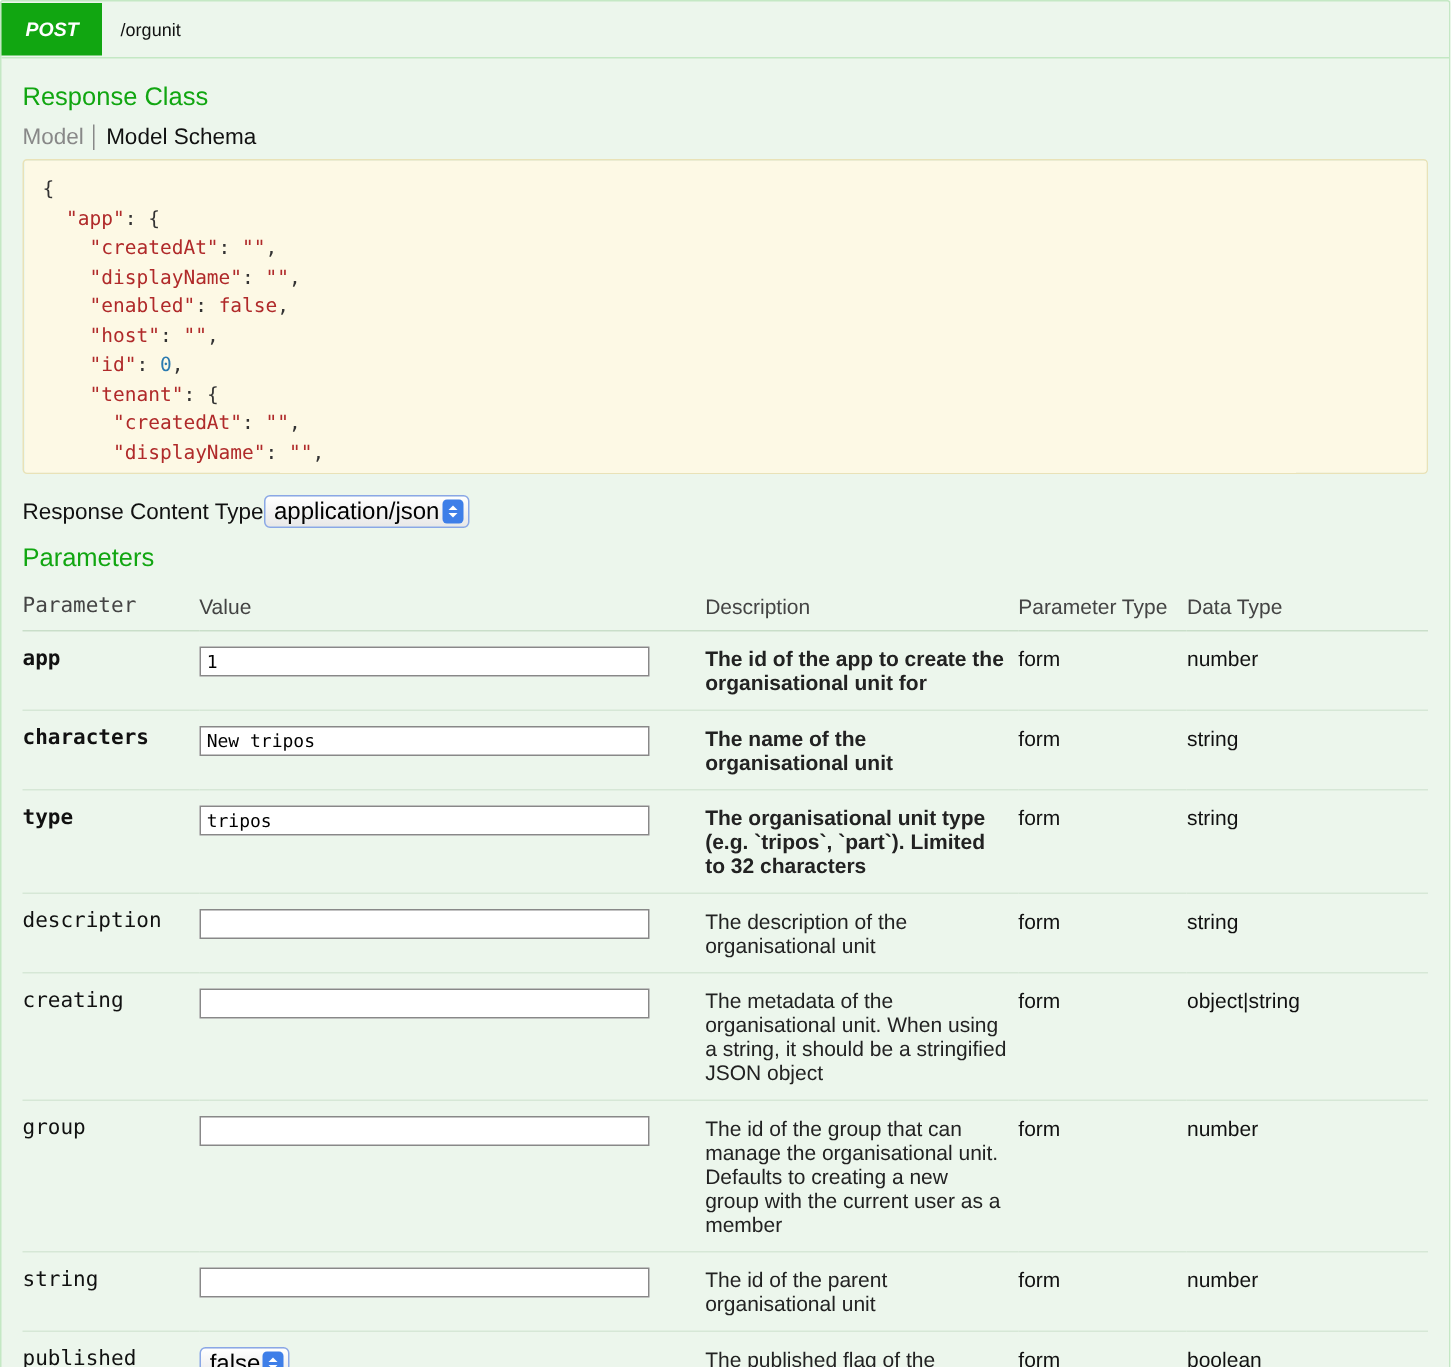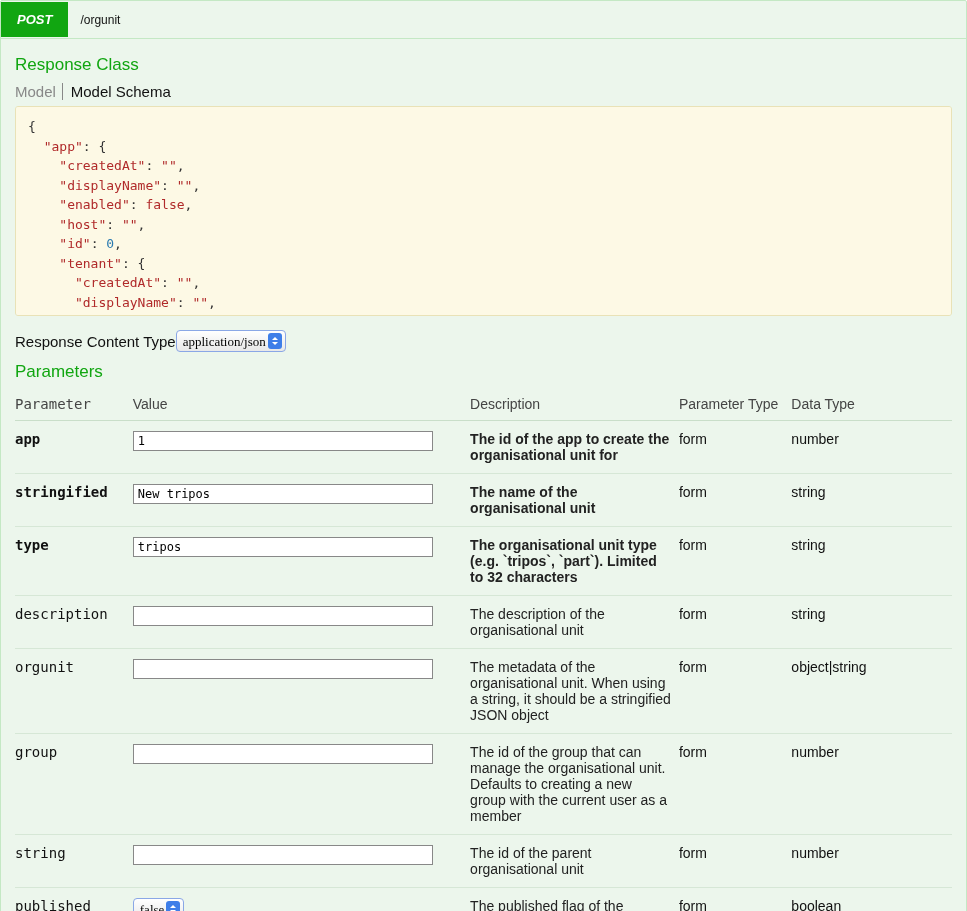--- a/index.html
+++ b/index.html
@@ -18,21 +18,21 @@
   .code-box-wrap { position: relative; }
   .code-box { background: #fdf9e5; border: 1px solid #e9e2b7; border-radius: 3px; padding: 10px 12px; height: 210px; overflow-y: auto; font-family: "Menlo", "Monaco", Consolas, monospace; font-size: 13px; line-height: 1.5; white-space: pre; }
   .code-box::-webkit-scrollbar { width: 10px; }
   .code-box::-webkit-scrollbar-thumb { background: #bbb; border-radius: 5px; }
   .code-box::-webkit-scrollbar-track { background: transparent; }
   .tok-str { color: #b02a2a; }
   .tok-bool { color: #b02a2a; }
   .tok-num { color: #2a7ab0; }
   .tok-punc { color: #333; }
   .resp-type-row { margin: 14px 0 10px 0; font-size: 15px; display: flex; align-items: center; gap: 0; }
-  select.native { font-size: 13px; font-family: Liberation Serif, serif; height: 22px; border: 1px solid #8aa7e6; border-radius: 4px; background: linear-gradient(#fff,#e8e8e8); padding: 0 18px 0 6px; appearance: none; position: relative; }
+  select.native { font-size: 16px; font-family: Liberation Sans, sans-serif; height: 22px; border: 1px solid #8aa7e6; border-radius: 4px; background: linear-gradient(#fff,#e8e8e8); padding: 0 18px 0 6px; appearance: none; position: relative; }
   .select-wrap { position: relative; display: inline-block; }
   .select-wrap::after { content: ""; position: absolute; right: 4px; top: 3px; width: 14px; height: 16px; background: #3e7ee8; border-radius: 3px; pointer-events: none; }
   .select-wrap::before { content: ""; position: absolute; right: 8px; top: 7px; z-index: 2; width: 0; height: 0; border-left: 3px solid transparent; border-right: 3px solid transparent; border-bottom: 3px solid #fff; pointer-events: none; }
   .select-wrap .arrow-down { position: absolute; right: 8px; top: 12px; z-index: 2; width: 0; height: 0; border-left: 3px solid transparent; border-right: 3px solid transparent; border-top: 3px solid #fff; pointer-events: none; }
 
   table.params { width: 100%; border-collapse: collapse; margin-top: 4px; }
   table.params th { text-align: left; font-weight: 400; color: #444; font-size: 14px; padding: 6px 6px 8px 0; border-bottom: 1px solid #c9dec9; }
   table.params td { vertical-align: top; padding: 10px 8px 10px 0; border-bottom: 1px solid #d6e7d6; font-size: 14px; }
   table.params tr:last-child td { border-bottom: none; }
   .col-param { width: 110px; font-family: "Menlo","Monaco",Consolas,monospace; font-size: 13px; }
@@ -92,42 +92,42 @@
       </thead>
       <tbody id="params-body">
           <tr class="required">
             <td class="col-param">app</td>
             <td class="col-value"><input type="text" class="text-in" value="1" style=""></td>
             <td class="col-desc">The id of the app to create the organisational unit for</td>
             <td class="col-ptype">form</td>
             <td class="col-dtype">number</td>
           </tr>
           <tr class="required">
-            <td class="col-param">stringified</td>
+            <td class="col-param">characters</td>
             <td class="col-value"><input type="text" class="text-in" value="New tripos" style=""></td>
             <td class="col-desc">The name of the organisational unit</td>
             <td class="col-ptype">form</td>
             <td class="col-dtype">string</td>
           </tr>
           <tr class="required">
             <td class="col-param">type</td>
             <td class="col-value"><input type="text" class="text-in" value="tripos" style=""></td>
             <td class="col-desc">The organisational unit type (e.g. `tripos`, `part`). Limited to 32 characters</td>
             <td class="col-ptype">form</td>
             <td class="col-dtype">string</td>
           </tr>
           <tr>
             <td class="col-param">description</td>
             <td class="col-value"><input type="text" class="text-in" style=""></td>
             <td class="col-desc">The description of the organisational unit</td>
             <td class="col-ptype">form</td>
             <td class="col-dtype">string</td>
           </tr>
           <tr>
-            <td class="col-param">orgunit</td>
+            <td class="col-param">creating</td>
             <td class="col-value"><input type="text" class="text-in" style=""></td>
             <td class="col-desc">The metadata of the organisational unit. When using a string, it should be a stringified JSON object</td>
             <td class="col-ptype">form</td>
             <td class="col-dtype">object|string</td>
           </tr>
           <tr>
             <td class="col-param">group</td>
             <td class="col-value"><input type="text" class="text-in" style=""></td>
             <td class="col-desc">The id of the group that can manage the organisational unit. Defaults to creating a new group with the current user as a member</td>
             <td class="col-ptype">form</td>

